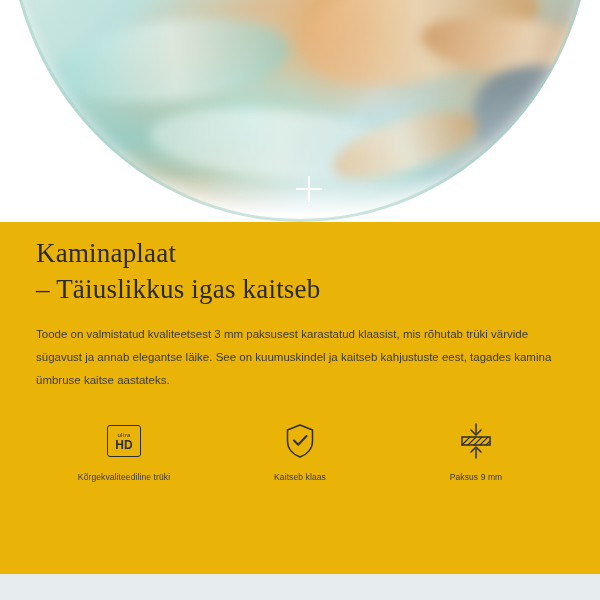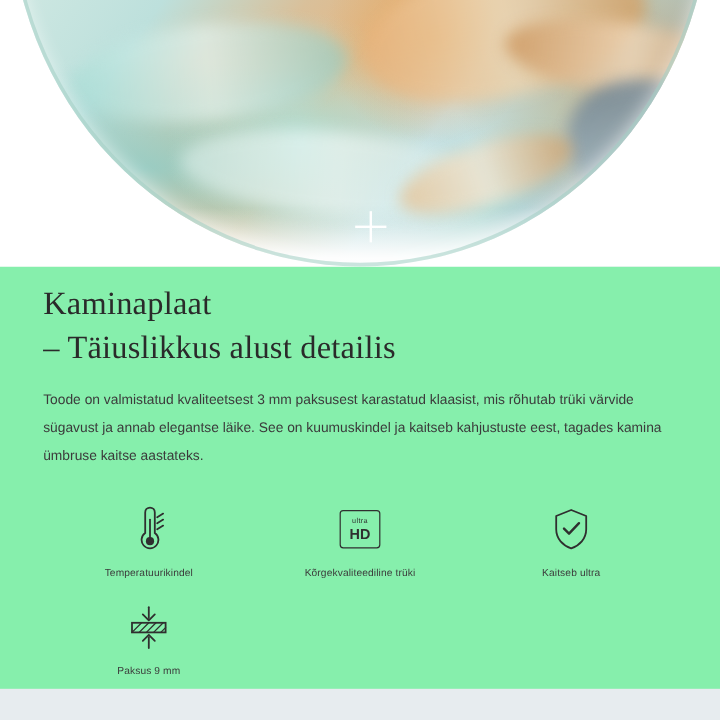--- a/index.html
+++ b/index.html
@@ -10,21 +10,21 @@
     width: 600px;
     height: 600px;
     background: #ffffff;
     font-family: "Liberation Sans", sans-serif;
     overflow: hidden;
   }
   .page {
     position: relative;
     width: 600px;
     height: 600px;
-    background: #86efac;
+    background: #eab308;
     overflow: hidden;
   }
 
   
   .hero {
     position: relative;
     width: 600px;
     height: 222px;
     overflow: hidden;
     background: #ffffff;
@@ -182,58 +182,45 @@
     <div class="hero-mask">
       <div class="plate"></div>
       <div class="plate-edge"></div>
     </div>
     <div class="glint"></div>
   </div>
 
   <div class="content">
     <h1 class="title">
       <span>Kaminaplaat</span>
-      <span class="line2">– Täiuslikkus alust detailis</span>
+      <span class="line2">– Täiuslikkus igas kaitseb</span>
     </h1>
     <p class="paragraph">Toode on valmistatud kvaliteetsest 3 mm paksusest karastatud klaasist, mis rõhutab trüki värvide sügavust ja annab elegantse läike. See on kuumuskindel ja kaitseb kahjustuste eest, tagades kamina ümbruse kaitse aastateks.</p>
 
     <div class="features">
 
-      <div class="feature">
-        <div class="feature-icon">
-          <svg width="34" height="40" viewBox="0 0 34 40" fill="none" stroke="#2f2f2f" stroke-width="1.5" stroke-linecap="round">
-            <path d="M14 6a4 4 0 0 1 8 0v17.2a7 7 0 1 1-8 0Z"></path>
-            <circle cx="18" cy="30" r="3.4" fill="#2f2f2f" stroke="none"></circle>
-            <line x1="18" y1="12" x2="18" y2="28"></line>
-            <line x1="24" y1="10" x2="29" y2="7"></line>
-            <line x1="24" y1="15" x2="29" y2="12"></line>
-            <line x1="24" y1="20" x2="29" y2="17"></line>
-          </svg>
-        </div>
-        <div class="feature-label">Temperatuurikindel</div>
-      </div>
 
       <div class="feature">
         <div class="feature-icon">
           <div class="ultrahd">
             <span class="u1">ultra</span>
             <span class="u2">HD</span>
           </div>
         </div>
         <div class="feature-label">Kõrgekvaliteediline trüki</div>
       </div>
 
       <div class="feature">
         <div class="feature-icon">
           <svg width="34" height="40" viewBox="0 0 34 40" fill="none" stroke="#2f2f2f" stroke-width="1.5" stroke-linejoin="round">
             <path d="M17 4 4.5 9v11c0 8 5.6 13.6 12.5 16 6.9-2.4 12.5-8 12.5-16V9L17 4Z"></path>
             <path d="M11 19.5l4.2 4.2L23.5 15" stroke-width="2" stroke-linecap="round"></path>
           </svg>
         </div>
-        <div class="feature-label">Kaitseb ultra</div>
+        <div class="feature-label">Kaitseb klaas</div>
       </div>
 
 
 
       <div class="feature">
         <div class="feature-icon">
           <svg width="36" height="40" viewBox="0 0 36 40" fill="none" stroke="#2f2f2f" stroke-width="1.5" stroke-linecap="round">
             <line x1="18" y1="3" x2="18" y2="12"></line>
             <path d="M13 9l5 5 5-5" stroke-linejoin="round"></path>
             <rect x="4" y="16" width="28" height="8" stroke="#2f2f2f"></rect>

